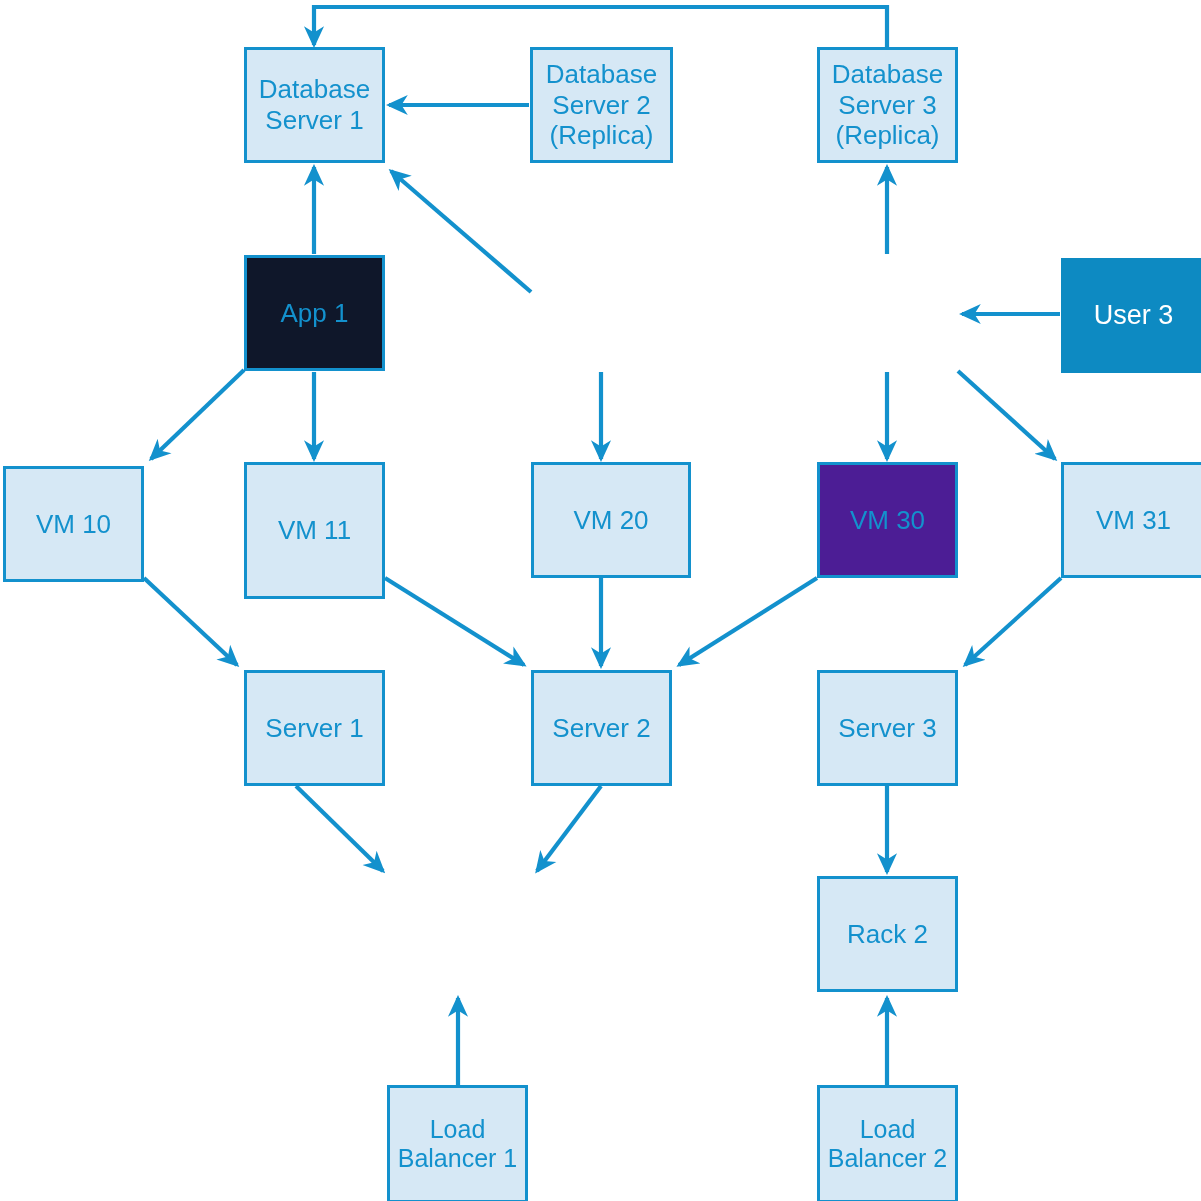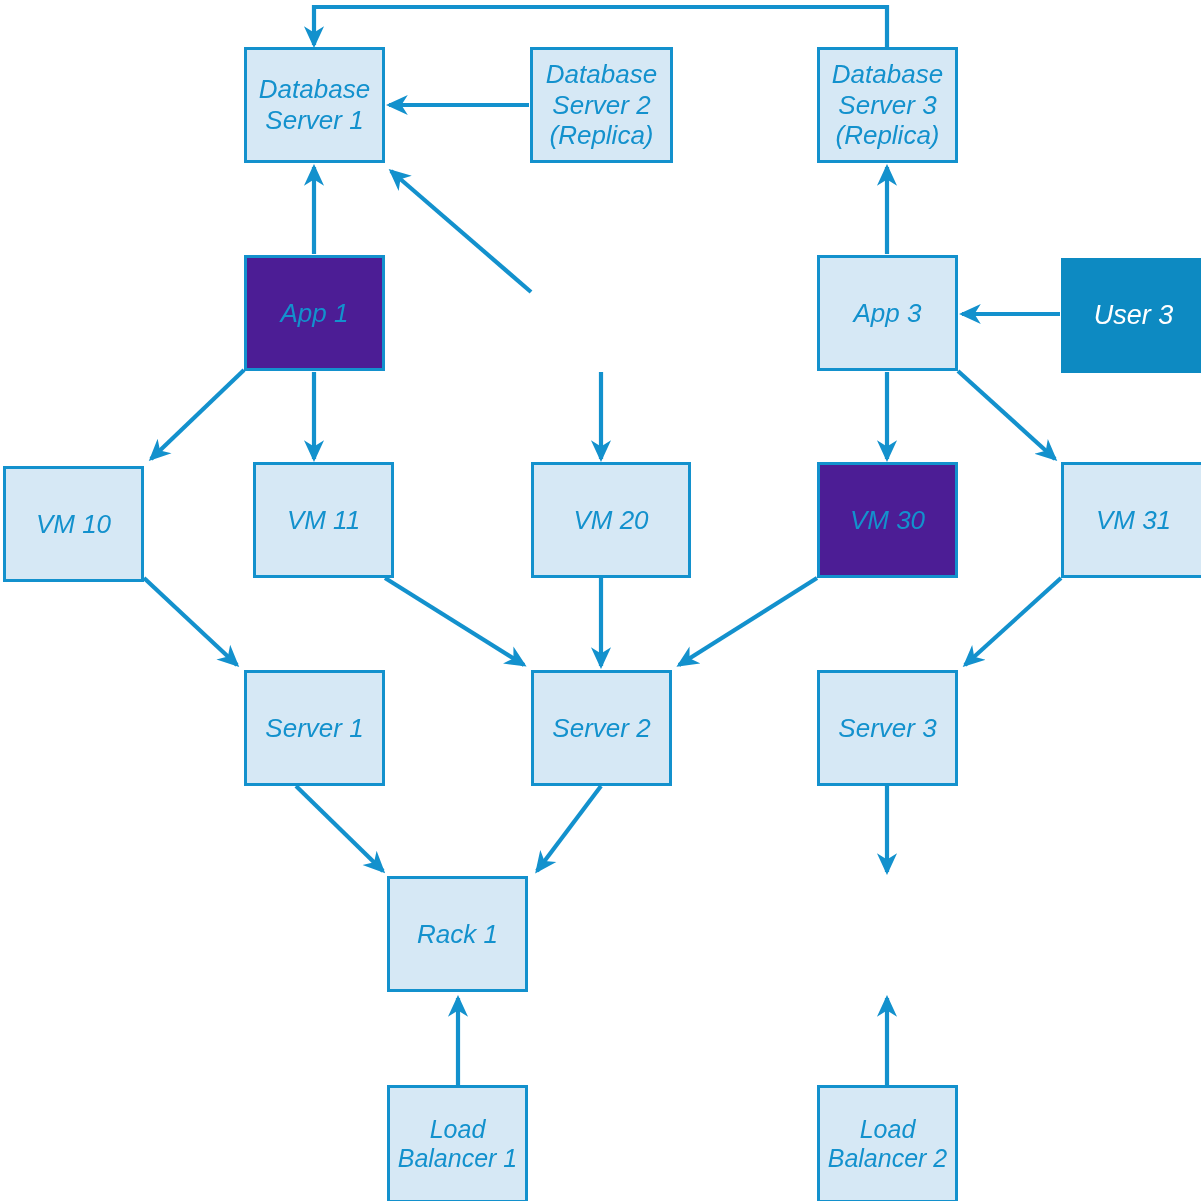--- a/index.html
+++ b/index.html
@@ -11,21 +11,20 @@
     width: 1201px;
     height: 1201px;
     overflow: hidden;
     font-family: "Liberation Sans", sans-serif;
   }
   #diagram-root {
     position: relative;
     width: 1201px;
     height: 1201px;
     background: #ffffff;
-    font-style: italic;
   }
   #edge-layer {
     position: absolute;
     left: 0;
     top: 0;
     width: 1201px;
     height: 1201px;
   }
   .node {
     position: absolute;
@@ -113,30 +112,29 @@
   </svg>
 
   <div class="node box" style="left: 244px; top: 47px; width: 141px; height: 116px; background: rgb(214, 232, 245); color: rgb(19, 145, 205); border-color: rgb(19, 145, 205);">Database
 Server 1</div>
   <div class="node box" style="left: 530px; top: 47px; width: 143px; height: 116px; background: rgb(214, 232, 245); color: rgb(19, 145, 205); border-color: rgb(19, 145, 205);">Database
 Server 2
 (Replica)</div>
   <div class="node box" style="left: 817px; top: 47px; width: 141px; height: 116px; background: rgb(214, 232, 245); color: rgb(19, 145, 205); border-color: rgb(19, 145, 205);">Database
 Server 3
 (Replica)</div>
-  <div class="node box" style="left: 244px; top: 255px; width: 141px; height: 116px; background: #4c1d95; color: rgb(19, 145, 205); border-color: rgb(19, 145, 205);">App 1</div>
-  <div class="node box" style="left: 817px; top: 255px; width: 141px; height: 116px; background: rgb(214, 232, 245); color: rgb(19, 145, 205); border-color: rgb(19, 145, 205);">App 3</div>
+  <div class="node box" style="left: 244px; top: 255px; width: 141px; height: 116px; background: #0f172a; color: rgb(19, 145, 205); border-color: rgb(19, 145, 205);">App 1</div>
   <div class="node filled" style="left: 1061px; top: 258px; width: 145px; height: 115px; background: rgb(13, 138, 194); color: rgb(255, 255, 255);">User 3</div>
   <div class="node box" style="left: 3px; top: 449px; width: 141px; height: 116px; background: rgb(214, 232, 245); color: rgb(19, 145, 205); border-color: rgb(19, 145, 205); margin-top: 17px;">VM 10</div>
-  <div class="node box" style="left: 253px; top: 462px; width: 141px; height: 116px; background: rgb(214, 232, 245); color: rgb(19, 145, 205); border-color: rgb(19, 145, 205);">VM 11</div>
+  <div class="node box" style="left: 244px; top: 462px; width: 141px; height: 137px; background: rgb(214, 232, 245); color: rgb(19, 145, 205); border-color: rgb(19, 145, 205);">VM 11</div>
   <div class="node box" style="left: 531px; top: 462px; width: 160px; height: 116px; background: rgb(214, 232, 245); color: rgb(19, 145, 205); border-color: rgb(19, 145, 205);">VM 20</div>
   <div class="node box" style="left: 817px; top: 462px; width: 141px; height: 116px; background: #4c1d95; color: rgb(19, 145, 205); border-color: rgb(19, 145, 205);">VM 30</div>
   <div class="node box" style="left: 1061px; top: 462px; width: 145px; height: 116px; background: rgb(214, 232, 245); color: rgb(19, 145, 205); border-color: rgb(19, 145, 205);">VM 31</div>
   <div class="node box" style="left: 244px; top: 670px; width: 141px; height: 116px; background: rgb(214, 232, 245); color: rgb(19, 145, 205); border-color: rgb(19, 145, 205);">Server 1</div>
   <div class="node box" style="left: 531px; top: 670px; width: 141px; height: 116px; background: rgb(214, 232, 245); color: rgb(19, 145, 205); border-color: rgb(19, 145, 205);">Server 2</div>
   <div class="node box" style="left: 817px; top: 670px; width: 141px; height: 116px; background: rgb(214, 232, 245); color: rgb(19, 145, 205); border-color: rgb(19, 145, 205);">Server 3</div>
-  <div class="node box" style="left: 387px; top: 876px; width: 141px; height: 116px; background: rgb(214, 232, 245); color: rgb(19, 145, 205); border-color: rgb(19, 145, 205);">Rack 1</div>
+  <div class="node box" style="left: 817px; top: 876px; width: 141px; height: 116px; background: rgb(214, 232, 245); color: rgb(19, 145, 205); border-color: rgb(19, 145, 205);">Rack 2</div>
   <div class="node box small" style="left: 387px; top: 1085px; width: 141px; height: 118px; background: rgb(214, 232, 245); color: rgb(19, 145, 205); border-color: rgb(19, 145, 205);">Load
 Balancer 1</div>
   <div class="node box small" style="left: 817px; top: 1085px; width: 141px; height: 118px; background: rgb(214, 232, 245); color: rgb(19, 145, 205); border-color: rgb(19, 145, 205);">Load
 Balancer 2</div>
 
 </div>
 
 </body></html>

